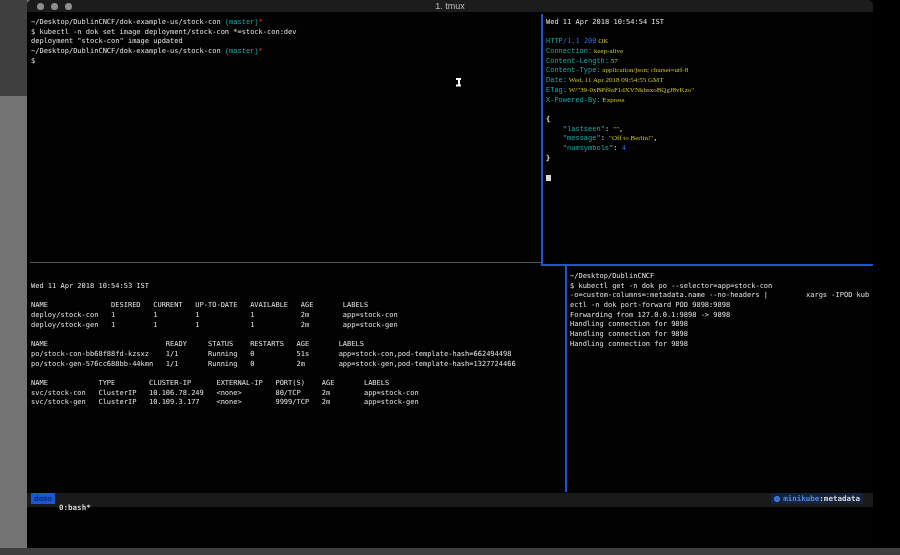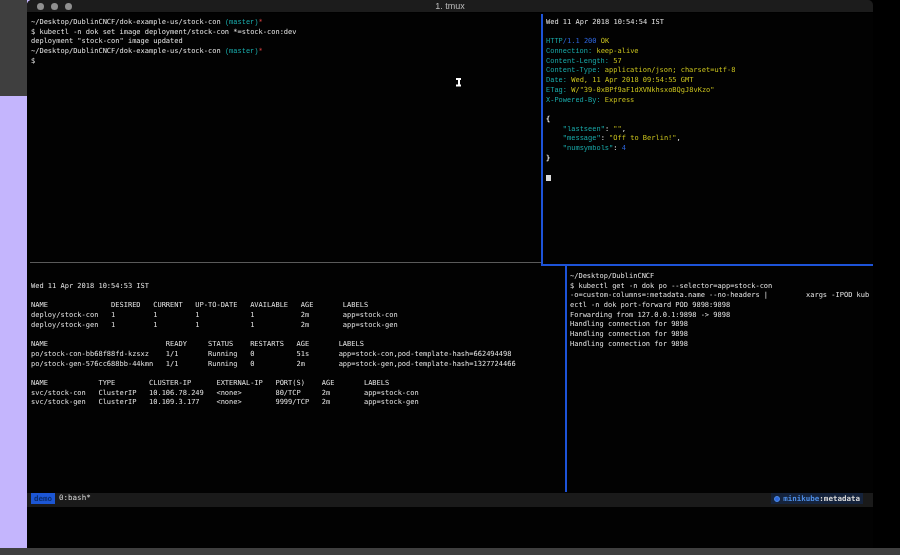--- a/index.html
+++ b/index.html
@@ -1,37 +1,37 @@
 <!DOCTYPE html>
 <html><head>
 <meta charset="utf-8">
 <style>
   * { margin:0; padding:0; box-sizing:border-box; }
   html,body { width:900px; height:555px; background:#000; overflow:hidden;
               font-family:"DejaVu Sans Mono", monospace; }
-  .stage { position:relative; width:800px; height:555px; background:#c4b5fd; }
+  .stage { position:relative; width:800px; height:555px; background:#737373; }
   .frame-left   { position:absolute; left:0; top:0; width:27px; height:96px; background:#3f3f3f; }
   .frame-bottom { position:absolute; left:0; top:548px; width:900px; height:7px; background:#3f3f3f; }
 
   .window { position:absolute; left:27px; top:0; width:846px; height:548px;
             background:#020202; border-radius:5px 5px 0 0; }
   .titlebar { position:relative; height:13px; background:#1c1c1c; border-radius:5px 5px 0 0;
               border-bottom:1px solid #000; }
   .traffic { position:absolute; left:10px; top:3px; display:flex; gap:7px; }
   .dot { width:7px; height:7px; border-radius:50%; background:#8f8f8f; }
   .win-title { text-align:center; line-height:13px; font-size:9px; color:#bcbcbc;
                font-family:"Liberation Sans", sans-serif; }
 
   .content { position:absolute; left:0; top:14px; right:0; bottom:0; }
 
   .pane { position:absolute; white-space:pre; font-size:7px; line-height:9.7px; color:#e3e3e3; }
   .t-line { height:9.7px; }
   .seg-white  { color:#e3e3e3; }
   .seg-teal   { color:#1aacac;font-family:Liberation Mono, monospace; }
-  .seg-yellow { color:#c9c21e; }
+  .seg-yellow { color:#c9c21e;font-family:Liberation Serif, serif; }
   .seg-blue   { color:#2e67e0; }
   .seg-red    { color:#d23f3f; }
   .seg-bold   { color:#f0f0f0; font-weight:bold; }
   .seg-cursor { display:inline-block; width:5px; height:6px; background:#dcdcdc; margin-top:2px; }
 
   .pane-top-left     { left:4px;   top:4px;   width:505px; height:240px; }
   .pane-top-right    { left:519px; top:4px;   width:327px; height:240px; }
   .pane-bottom-left  { left:4px;   top:268px; width:530px; height:215px; }
   .pane-bottom-right { left:543px; top:258px; width:303px; height:215px; }
 
@@ -41,21 +41,21 @@
   .div-v-bottom { position:absolute; left:538px; top:251px; width:2px;   height:227px; background:#1d53d8; }
 
   .mouse-cursor { position:absolute; left:429px; top:64px; width:5px; height:8px; }
   .mouse-cursor::before { content:""; position:absolute; left:1.5px; top:0; width:2px; height:8px; background:#fff; }
   .mouse-cursor::after  { content:""; position:absolute; left:0; top:0; width:5px; height:1.5px;
                           background:#fff; box-shadow:0 6.5px 0 #fff; }
 
   .statusbar { position:absolute; left:0; top:479px; width:846px; height:14px; background:#1a1a1a;
                display:flex; align-items:flex-start; padding:0 10px 0 4px; font-size:7.5px; }
   .sb-session { background:#1c56d4; color:#0a2d6e; font-weight:bold; padding:1px 3px; }
-  .sb-window  { color:#d8d8d8; font-weight:normal; margin-left:4px; }
+  .sb-window  { color:#d8d8d8; font-weight:bold; margin-left:4px;margin-top:10px; }
   .sb-right   { margin-left:auto; display:flex; align-items:center; background:#15233c; padding:1px 3px; }
   .kube-icon  { width:6px; height:6px; border-radius:50%; background:#2e67e0; display:inline-block;
                 margin-right:3px; border:1px solid #4d8de5; }
   .sb-context   { color:#4d8de5; font-weight:bold; }
   .sb-namespace { color:#d8d8d8; font-weight:bold; }
 </style>
 </head>
 <body>
 
 <div class="stage">

